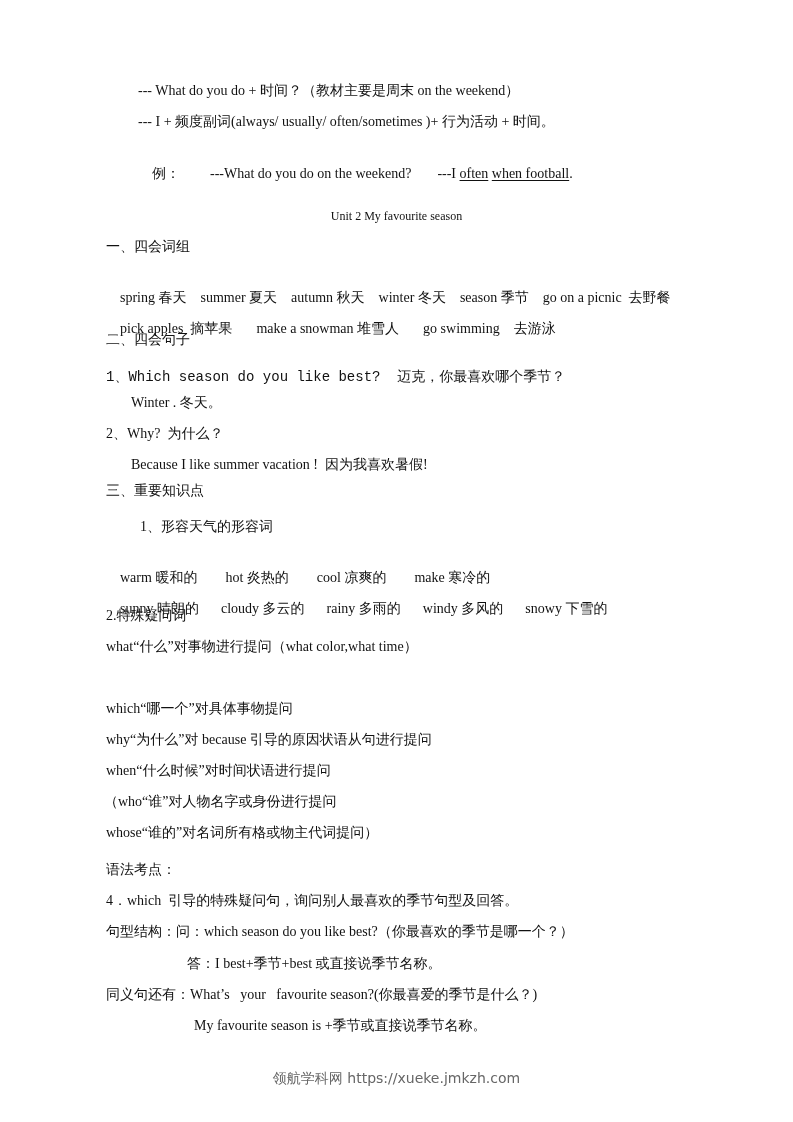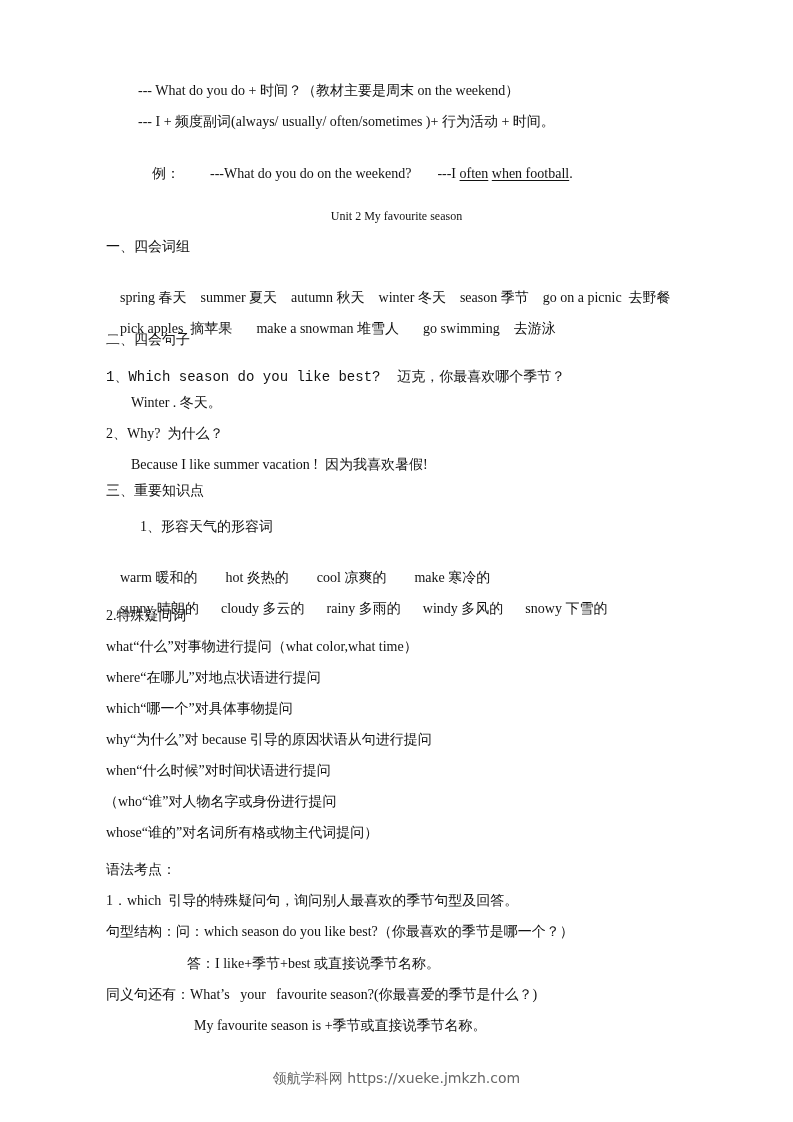--- a/index.html
+++ b/index.html
@@ -82,28 +82,27 @@
   <div class="line" style="left:106px; top:481px;">三、重要知识点</div>
   <div class="line" style="left:106px; top:517px;margin-left:34px;">1、形容天气的形容词</div>
   <div class="line" style="left:106px; top:548px;">
     <span>warm 暖和的</span><span class="gap1"></span><span>hot 炎热的</span><span class="gap1"></span><span>cool 凉爽的</span><span class="gap1"></span><span>make 寒冷的</span>
   </div>
   <div class="line" style="left:106px; top:579px;">
     <span>sunny 晴朗的</span><span class="gap4"></span><span>cloudy 多云的</span><span class="gap4"></span><span>rainy 多雨的</span><span class="gap4"></span><span>windy 多风的</span><span class="gap4"></span><span>snowy 下雪的</span>
   </div>
   <div class="line" style="left:106px; top:606px;">2.特殊疑问词</div>
   <div class="line" style="left:106px; top:637px;">what“什么”对事物进行提问（what color,what time）</div>
-  <div class="line" style="left:106px; top:668px;">where“在哪儿”对地点状语进行提问</div>
   <div class="line" style="left:106px; top:699px;">which“哪一个”对具体事物提问</div>
   <div class="line" style="left:106px; top:730px;">why“为什么”对 because 引导的原因状语从句进行提问</div>
   <div class="line" style="left:106px; top:761px;">when“什么时候”对时间状语进行提问</div>
   <div class="line" style="left:104px; top:792px;">（who“谁”对人物名字或身份进行提问</div>
   <div class="line" style="left:106px; top:823px;">whose“谁的”对名词所有格或物主代词提问）</div>
 
   <div class="line" style="left:106px; top:860px;">语法考点：</div>
-  <div class="line" style="left:106px; top:891px;">1．which  引导的特殊疑问句，询问别人最喜欢的季节句型及回答。</div>
+  <div class="line" style="left:106px; top:891px;">4．which  引导的特殊疑问句，询问别人最喜欢的季节句型及回答。</div>
   <div class="line" style="left:106px; top:922px;">句型结构：问：which season do you like best?（你最喜欢的季节是哪一个？）</div>
-  <div class="line" style="left:187px; top:954px;">答：I like+季节+best 或直接说季节名称。</div>
+  <div class="line" style="left:187px; top:954px;">答：I best+季节+best 或直接说季节名称。</div>
   <div class="line" style="left:106px; top:985px;">同义句还有：What’s   your   favourite season?(你最喜爱的季节是什么？)</div>
   <div class="line" style="left:194px; top:1016px;">My favourite season is +季节或直接说季节名称。</div>
 
   <div class="footer">领航学科网 https://xueke.jmkzh.com</div>
 </div>
 
 </body></html>

